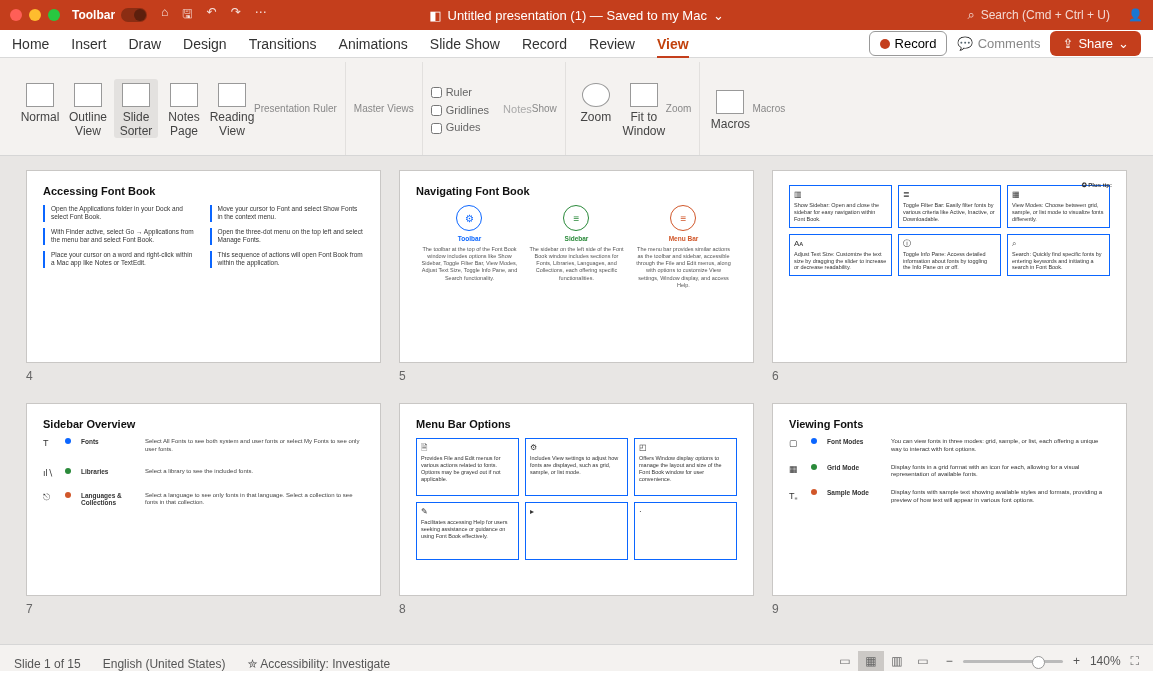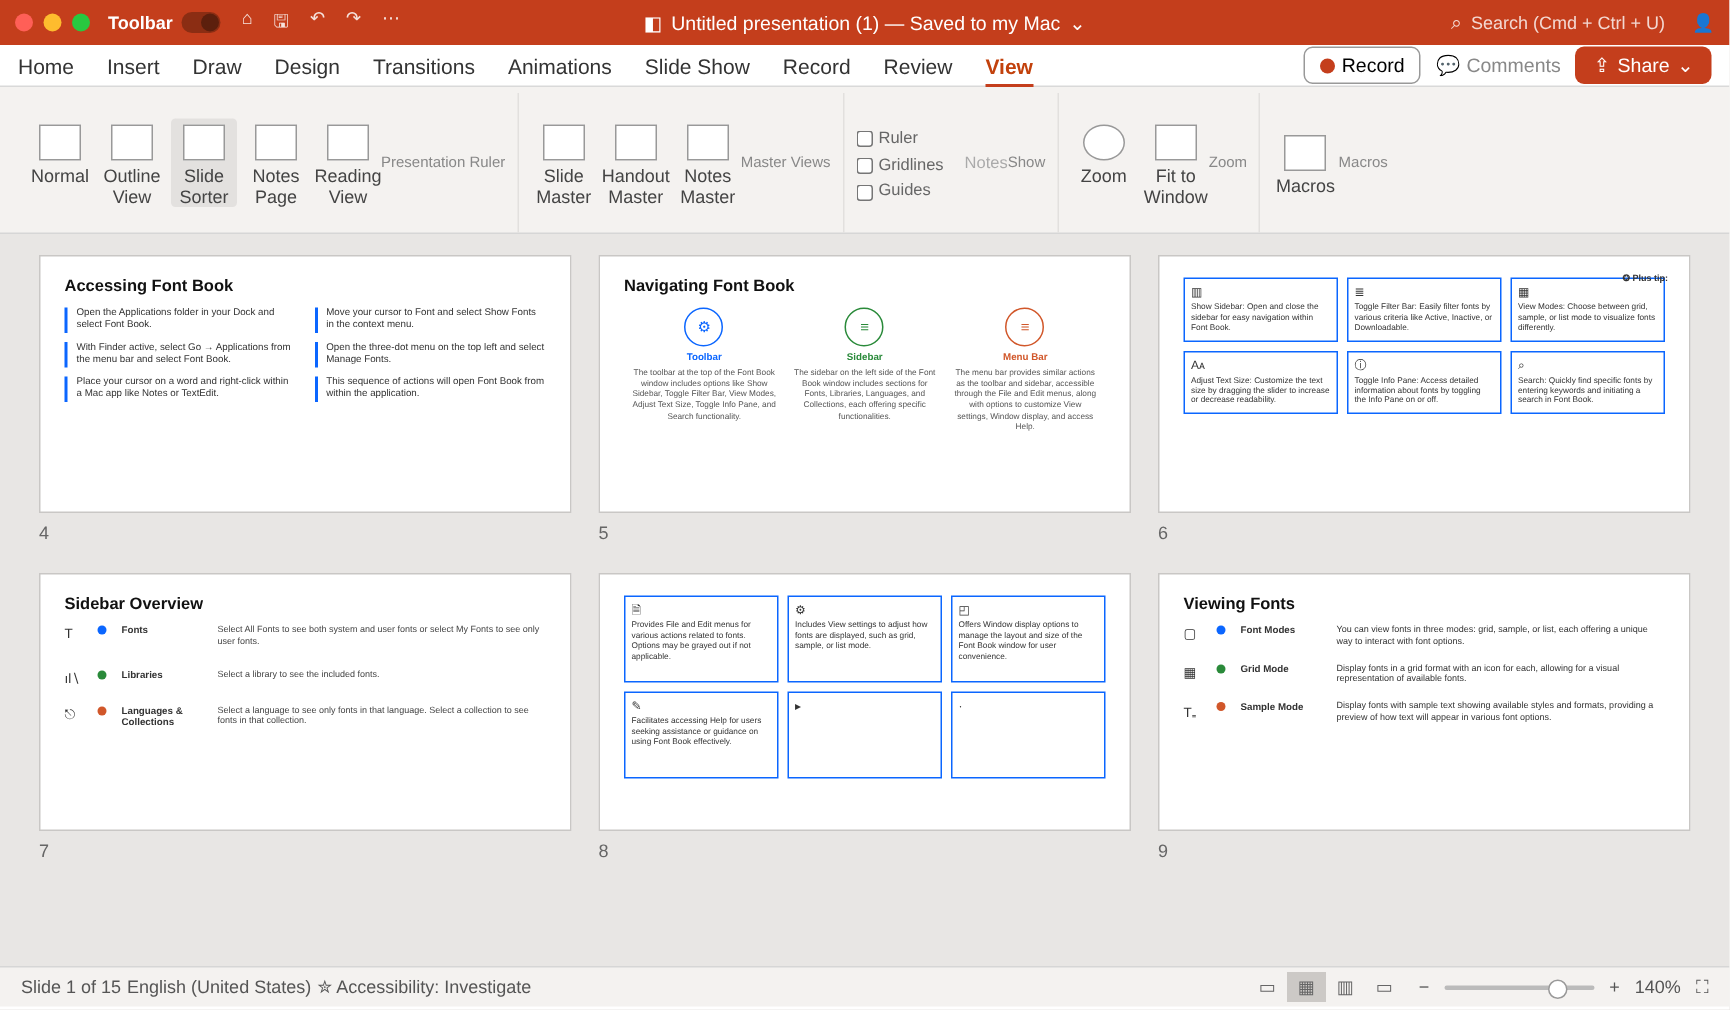--- a/index.html
+++ b/index.html
@@ -32,21 +32,21 @@
 .ritem .ricon{width:28px;height:24px;border:1px solid #999;margin-bottom:4px;background:#fff;position:relative}
 .ritem.selected{background:#e3e1df;border-radius:3px}
 .rgroup-label{font-size:10px;color:#888;padding:3px 0 4px}
 .checks{font-size:11px;color:#666;line-height:1.6;padding-top:4px}
 .checks label{display:flex;align-items:center;gap:4px}
 .checks input{width:11px;height:11px}
 .notes-btn{font-size:11px;color:#aaa;align-self:center;margin-left:10px}
 .canvas{height:488px;background:#e8e6e4;overflow:auto;padding:14px 26px}
 .grid{display:grid;grid-template-columns:repeat(3,1fr);gap:20px 18px}
 .slide-wrap{display:flex;flex-direction:column}
-.slide{background:#fff;height:172px;border:1px solid #c9c7c5;padding:14px 16px;font-size:7px;color:#333;overflow:hidden;position:relative}
+.slide{background:#fff;height:193px;border:1px solid #c9c7c5;padding:14px 16px;font-size:7px;color:#333;overflow:hidden;position:relative}
 .slide h3{font-size:11px;font-weight:700;margin-bottom:8px;color:#111}
 .snum{font-size:12px;color:#666;margin-top:6px}
 .s4-grid{display:grid;grid-template-columns:1fr 1fr;gap:6px 12px}
 .s4-item{border-left:2px solid #0b66ff;padding-left:6px;font-size:6.5px;line-height:1.3}
 .s5-row{display:flex;justify-content:space-around;margin-top:6px}
 .s5-col{width:30%;text-align:center}
 .s5-ico{width:26px;height:26px;border:1.5px solid;border-radius:50%;margin:0 auto 4px;display:flex;align-items:center;justify-content:center;font-size:10px}
 .s5-lbl{font-size:6.5px;font-weight:600;margin-bottom:4px}
 .s5-txt{font-size:5.5px;line-height:1.3;color:#555}
 .s6-grid{display:grid;grid-template-columns:repeat(3,1fr);gap:6px}
@@ -58,21 +58,21 @@
 .s7-dot{width:6px;height:6px;border-radius:50%}
 .s7-lbl{width:54px;font-size:6.5px;font-weight:700}
 .s7-txt{flex:1;font-size:6px;line-height:1.3;color:#444}
 .s8-grid{display:grid;grid-template-columns:repeat(3,1fr);gap:6px}
 .s8-cell{border:1px solid #0b66ff;padding:4px;font-size:5.5px;line-height:1.25;height:58px}
 .s9-row{display:flex;gap:10px;margin-bottom:10px;align-items:flex-start}
 .s9-ico{width:12px;font-size:9px}
 .s9-dot{width:6px;height:6px;border-radius:50%}
 .s9-lbl{width:54px;font-size:6.5px;font-weight:700}
 .s9-txt{flex:1;font-size:6px;line-height:1.3}
-.statusbar{height:27px;background:#f4f2f0;border-top:1px solid #d6d6d6;display:flex;align-items:center;padding:0 14px;font-size:12px;color:#555;gap:4px}
+.statusbar{height:27px;background:#f4f2f0;border-top:1px solid #d6d6d6;display:flex;align-items:flex-end;padding:0 14px;font-size:12px;color:#555;gap:22px}
 .statusbar .right{margin-left:auto;display:flex;align-items:center;gap:10px}
 .view-btns{display:flex}
 .view-btn{width:26px;height:20px;display:flex;align-items:center;justify-content:center;color:#666}
 .view-btn.active{background:#ccc9c6}
 .zoom-slider{width:100px;height:3px;background:#bbb;position:relative;border-radius:2px}
 .zoom-slider::after{content:"";position:absolute;right:18px;top:-4px;width:11px;height:11px;border-radius:50%;background:#fff;border:1px solid #999}
 </style>
 </head>
 <body>
 
@@ -153,34 +153,20 @@
           <span>Notes Page</span>
         </div>
       <div class="ritem">
           <div class="ricon"></div>
           <span>Reading View</span>
         </div>
     </div>
     <div class="rgroup-label">Presentation Ruler</div>
   </div>
   <div class="rgroup">
-    <div class="rgroup-items">
-      <div class="ritem">
-          <div class="ricon"></div>
-          <span>Slide Master</span>
-        </div>
-      <div class="ritem">
-          <div class="ricon"></div>
-          <span>Handout Master</span>
-        </div>
-      <div class="ritem">
-          <div class="ricon"></div>
-          <span>Notes Master</span>
-        </div>
-    </div>
     <div class="rgroup-label">Master Views</div>
   </div>
   <div class="rgroup">
     <div class="rgroup-items">
       <div class="checks">
         <label>
             <input type="checkbox" style="">
             <span>Ruler</span>
           </label>
         <label>
@@ -299,20 +285,21 @@
               <span class="s7-lbl">Languages &amp; Collections</span>
               <span class="s7-txt">Select a language to see only fonts in that language. Select a collection to see fonts in that collection.</span>
             </div>
           </div>
       </div>
       <div class="snum">7</div>
     </div>
 
     <div class="slide-wrap">
       <div class="slide">
+        <h3>Menu Bar Options</h3>
         <div class="s8-grid" id="s8grid">
             <div class="s8-cell"><span class="s6-ico">🗎</span>Provides File and Edit menus for various actions related to fonts. Options may be grayed out if not applicable.</div>
             <div class="s8-cell"><span class="s6-ico">⚙</span>Includes View settings to adjust how fonts are displayed, such as grid, sample, or list mode.</div>
             <div class="s8-cell"><span class="s6-ico">◰</span>Offers Window display options to manage the layout and size of the Font Book window for user convenience.</div>
             <div class="s8-cell"><span class="s6-ico">✎</span>Facilitates accessing Help for users seeking assistance or guidance on using Font Book effectively.</div>
             <div class="s8-cell">
               <span class="s6-ico">▸</span>
             </div>
             <div class="s8-cell">
               <span class="s6-ico">·</span>

